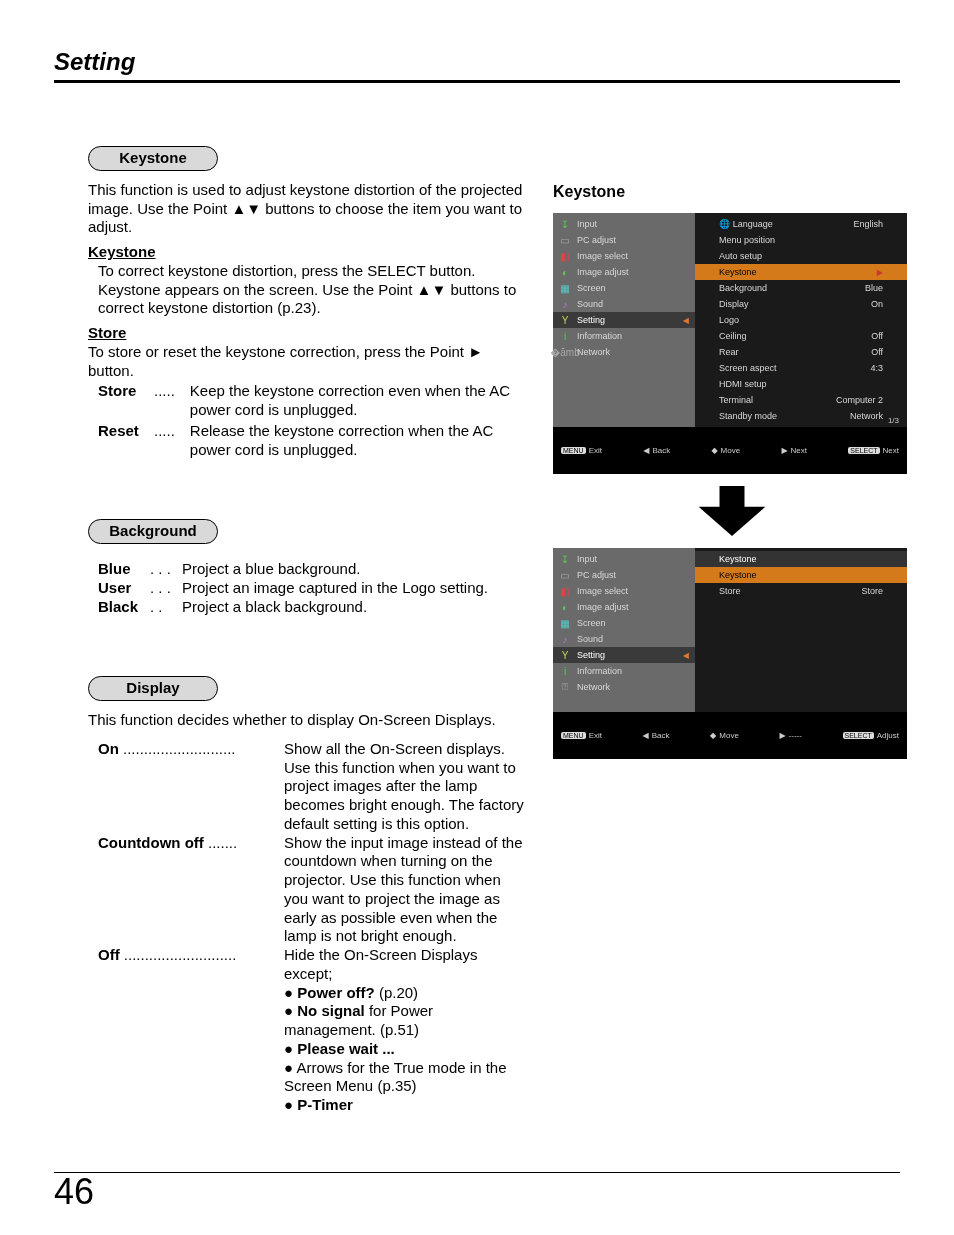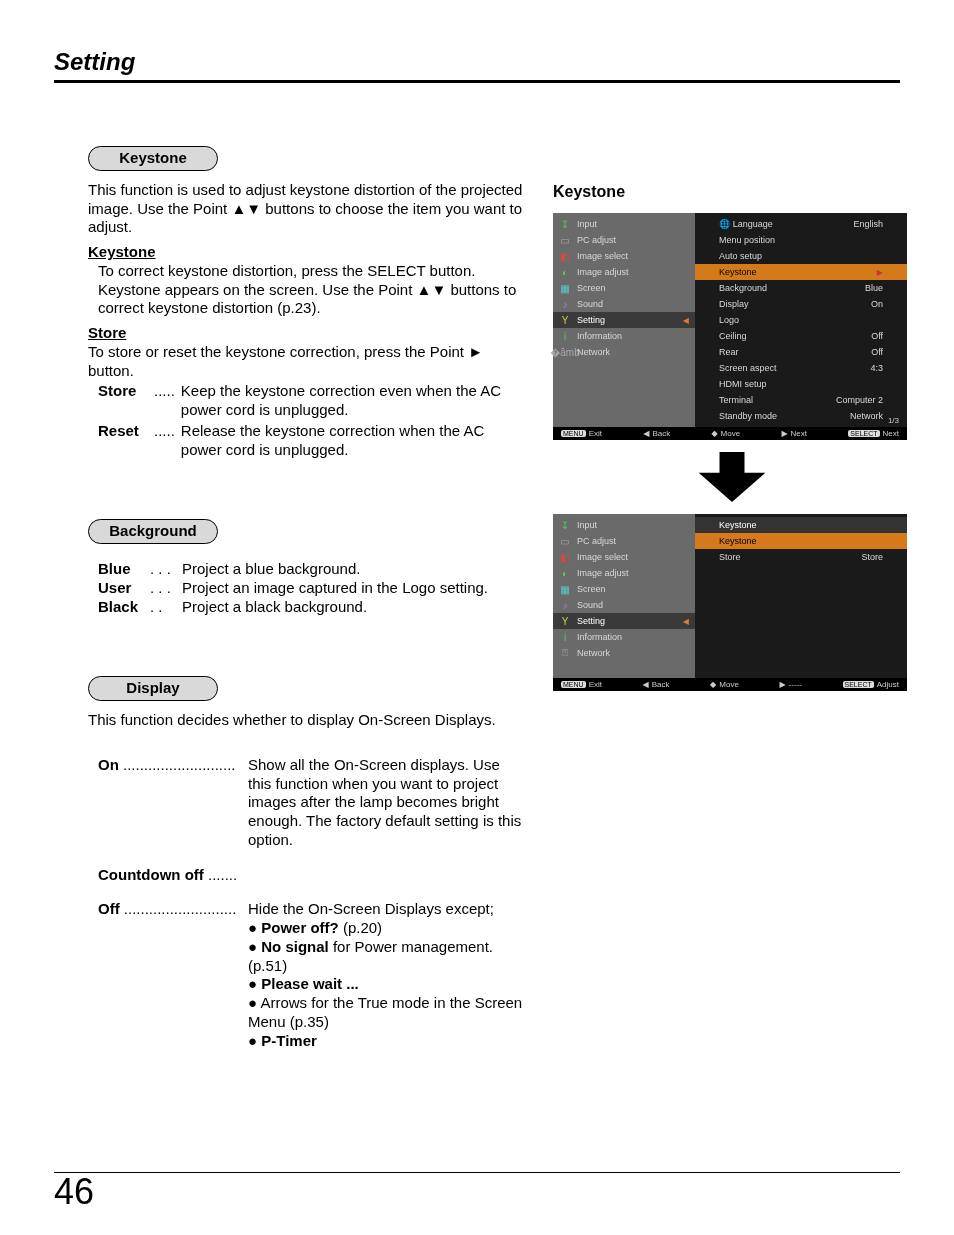--- a/index.html
+++ b/index.html
@@ -43,25 +43,25 @@
     margin-bottom: 10px;
     min-width: 130px;
     text-align: center;
   }
   .section-body { }
   .sub-u { text-decoration: underline; font-weight: bold; margin-top: 6px; }
   .indent { margin-left: 10px; }
   .dl-row { display: flex; margin-top: 2px; gap:6px; }
   .dl-term { font-weight: bold; min-width: 50px; }
   .dl-dots { }
-  .dl-desc { flex: 1; }
+  .dl-desc { flex: 1; margin-left: 9px; }
   .bg-row { display: flex; gap: 6px; }
   .bg-term { font-weight: bold; min-width: 46px; }
   .bg-dots { min-width: 26px; }
-  .display-section .drow { display: flex; margin-top: 16px; }
+  .display-section .drow { display: flex; margin-top: 0; gap: 36px; }
   .display-section .dterm { font-weight: bold; }
   .display-section .dfill { flex:0 0 auto; }
   .display-section .ddesc { flex:1; }
   ul.except { list-style: none; padding-left: 0; }
   ul.except li::before { content: "● "; }
   .b { font-weight: bold; }
   .content-right {
     position: absolute;
     top: 183px;
     left: 553px;
@@ -107,21 +107,21 @@
     height: 16px;
     justify-content: space-between;
     color: #d8d8d8;
   }
   .osd-right-row.hl { background: #d57a1a; color: #000; }
   .osd-right-row .rtri { color:#c33; font-size:8px; }
   .osd-footer {
     background: #000;
     display: flex;
     justify-content: space-between;
-    padding: 2px 8px;
+    padding: 19px 8px;
     font-size: 8px;
     color: #ccc;
   }
   .osd-footer .fkey { display:flex; align-items:center; gap:3px; }
   .keycap { background:#ddd; color:#000; border-radius:2px; padding:0 2px; font-size:7px; }
   .arrow-down {
     display:flex; justify-content:center; margin: 12px 0;
   }
   .arrow-down svg { width: 90px; height: 50px; }
   .page-number {
@@ -205,20 +205,21 @@
       <div style="width:150px;">
         <span class="dterm">On</span><span class="dfill"> ...........................</span>
       </div>
       <span class="ddesc">Show all the On-Screen displays. Use this function when you want to project images after the lamp becomes bright enough. The factory default setting is this option.</span>
     </div>
 
     <div class="drow indent">
       <div style="width:150px;">
         <span class="dterm">Countdown off</span><span class="dfill"> .......</span>
       </div>
+      <span class="ddesc">Show the input image instead of the countdown when turning on the projector. Use this function when you want to project the image as early as possible even when the lamp is not bright enough.</span>
     </div>
 
     <div class="drow indent">
       <div style="width:150px;">
         <span class="dterm">Off</span><span class="dfill"> ...........................</span>
       </div>
       <div class="ddesc">
         <span>Hide the On-Screen Displays except;</span>
         <ul class="except">
           <li><span class="b">Power off?</span><span> (p.20)</span></li>

